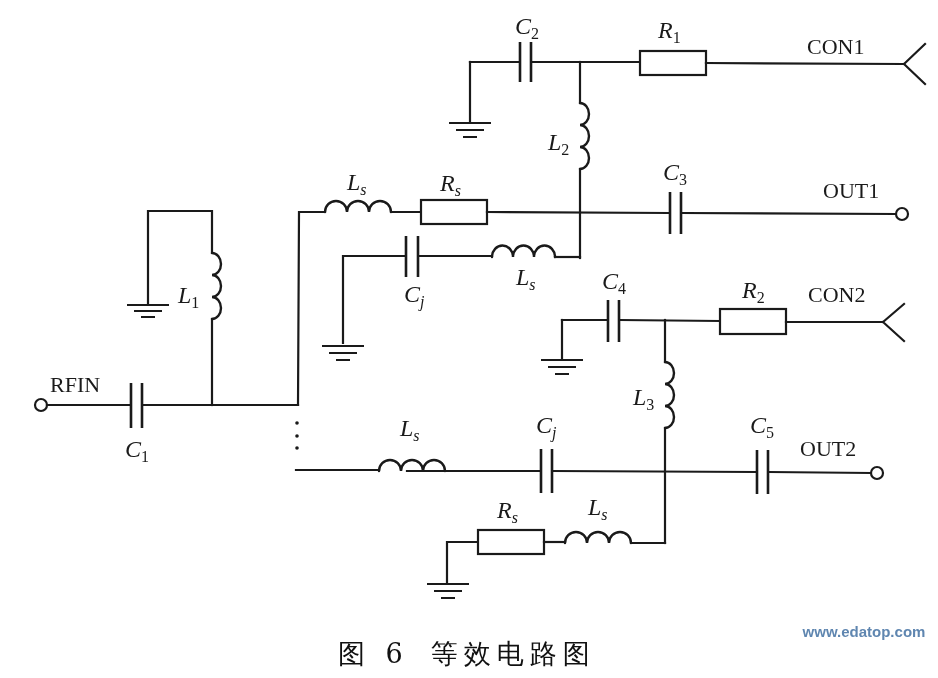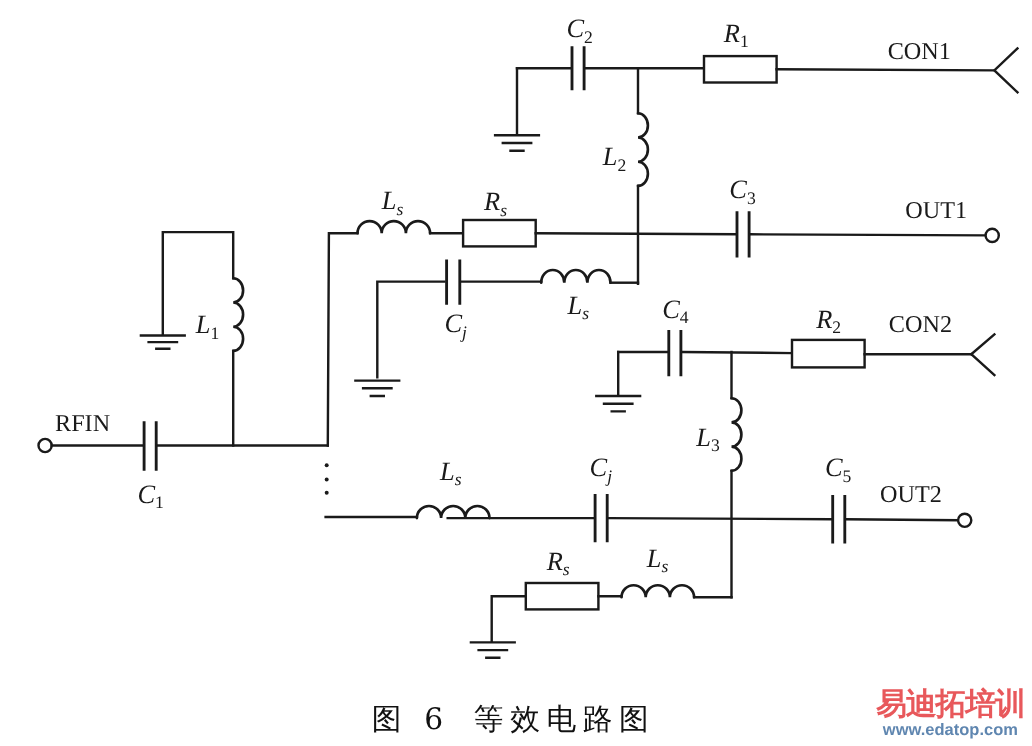--- a/index.html
+++ b/index.html
@@ -178,15 +178,14 @@
   <text class="port" x="823" y="198">OUT1</text>
   <text class="port" x="808" y="302">CON2</text>
   <text class="port" x="800" y="456">OUT2</text>
 </svg>
 
 <div class="caption">
   <span class="num">图 6</span><span>等效电路图</span>
 </div>
 
 <div class="wm">
-  <div class="wm-cn">易迪拓培训</div>
   <div class="wm-url">www.edatop.com</div>
 </div>
 
 </body></html>

